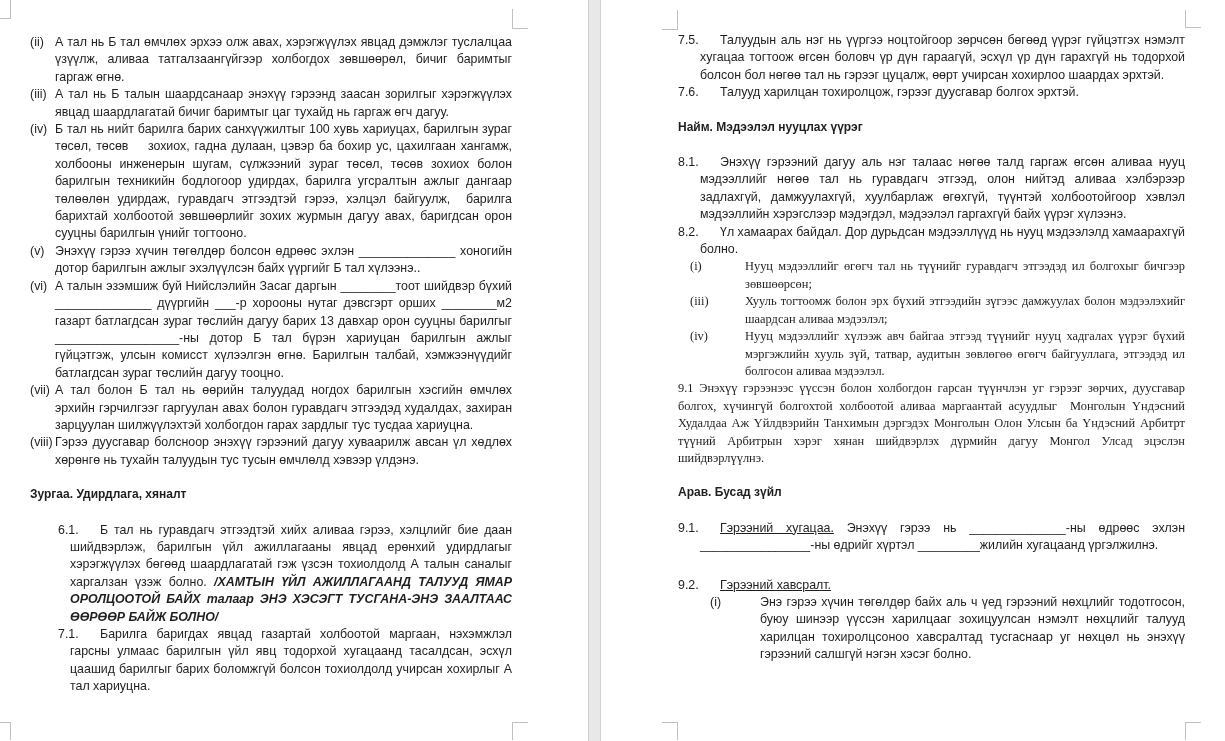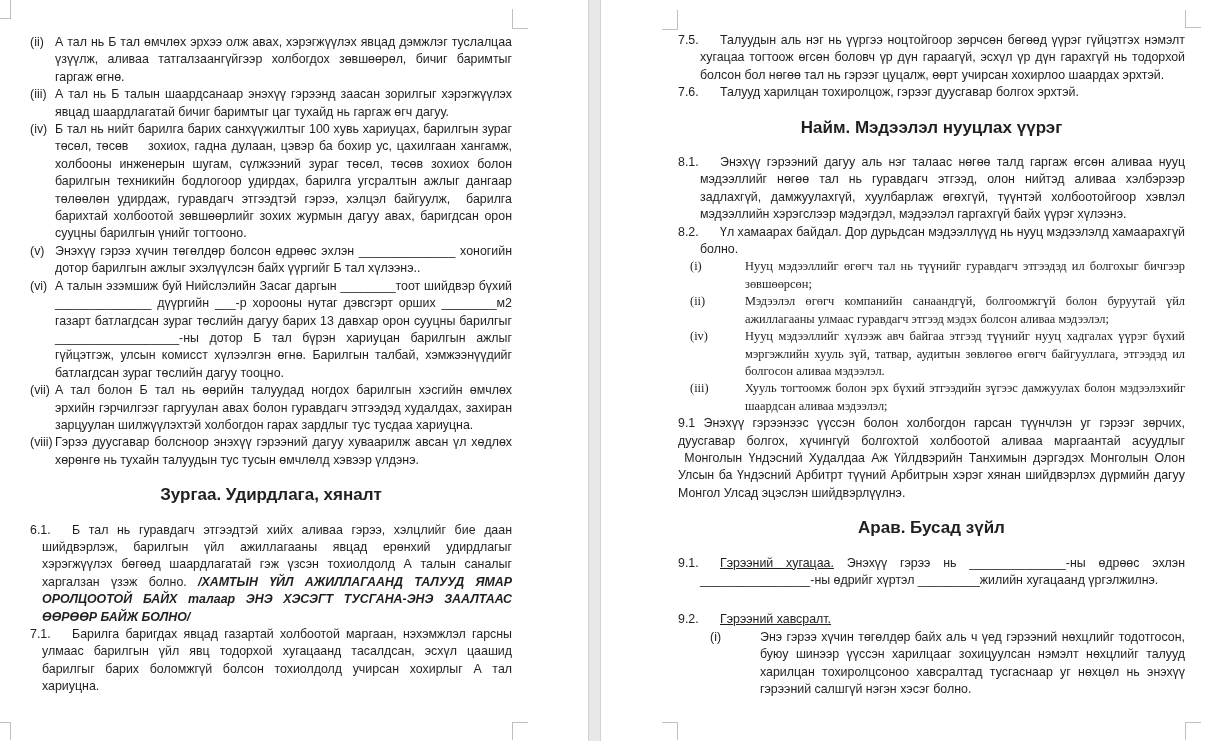--- a/index.html
+++ b/index.html
@@ -20,27 +20,27 @@
   #page-right{left:601px;width:624px;padding:28px 0 0 77px;}
   #page-left .content{width:482px;}
   #page-right .content{width:507px;}
   .seam{
     position:absolute;top:0;left:588px;width:13px;height:741px;
     background:var(--seam);
     border-left:1px solid #d2d2d2;border-right:1px solid #d2d2d2;box-sizing:border-box;
   }
   .content{font-size:12.4px;line-height:17.4px;}
   p{margin:0;}
-  .para{text-align:justify;}
+  .para{text-align:justify;font-family:Liberation Serif, serif;}
   .li{text-align:justify;}
-  .hd{font-size:17px;line-height:17.4px;font-weight:bold;text-align:center;margin:17px 0 18px 0;}
+  .hd{font-size:12px;line-height:17.4px;font-weight:bold;margin:17px 0 18px 0;}
   .mk{display:inline-block;text-indent:0;}
   .rom-l{padding-left:25px;text-indent:-25px;}
   .rom-l .mk{min-width:25px;}
-  .num-l{padding-left:12px;text-indent:-12px;}
+  .num-l{padding-left:12px;text-indent:-12px;margin-left:28px;}
   .num-l .mk{min-width:42px;}
   .num-r{padding-left:22px;text-indent:-22px;}
   .num-r .mk{min-width:42px;}
   .sub-r{margin-left:12px;padding-left:55px;text-indent:-55px;font-family:Liberation Serif, serif;}
   .sub-r .mk{min-width:55px;}
   .sub2-r{margin-left:32px;padding-left:50px;text-indent:-50px;}
   .sub2-r .mk{min-width:50px;}
   .lead{text-decoration:underline;}
   .bi{font-weight:bold;font-style:italic;}
   .gap{margin-top:22px;}
@@ -79,23 +79,22 @@
 <div class="seam"></div>
 
 <div class="page" id="page-right">
   <div class="content">
       <p class="li num-r"><span class="mk">7.5.</span><span>Талуудын аль нэг нь үүргээ ноцтойгоор зөрчсөн бөгөөд үүрэг гүйцэтгэх нэмэлт хугацаа тогтоож өгсөн боловч үр дүн гараагүй, эсхүл үр дүн гарахгүй нь тодорхой болсон бол нөгөө тал нь гэрээг цуцалж, өөрт учирсан хохирлоо шаардах эрхтэй.</span></p>
       <p class="li num-r"><span class="mk">7.6.</span><span>Талууд харилцан тохиролцож, гэрээг дуусгавар болгох эрхтэй.</span></p>
       <h3 class="hd">Найм. Мэдээлэл нууцлах үүрэг</h3>
       <p class="li num-r"><span class="mk">8.1.</span><span>Энэхүү гэрээний дагуу аль нэг талаас нөгөө талд гаргаж өгсөн аливаа нууц мэдээллийг нөгөө тал нь гуравдагч этгээд, олон нийтэд аливаа хэлбэрээр задлахгүй, дамжуулахгүй, хуулбарлаж өгөхгүй, түүнтэй холбоотойгоор хэвлэл мэдээллийн хэрэгслээр мэдэгдэл, мэдээлэл гаргахгүй байх үүрэг хүлээнэ.</span></p>
       <p class="li num-r"><span class="mk">8.2.</span><span>Үл хамаарах байдал. Дор дурьдсан мэдээллүүд нь нууц мэдээлэлд хамаарахгүй болно.</span></p>
       <p class="li sub-r"><span class="mk">(i)</span><span>Нууц мэдээллийг өгөгч тал нь түүнийг гуравдагч этгээдэд ил болгохыг бичгээр зөвшөөрсөн;</span></p>
-      <p class="li sub-r"><span class="mk">(ii)</span><span>Мэдээлэл өгөгч компанийн санаандгүй, болгоомжгүй болон буруутай үйл ажиллагааны улмаас гуравдагч этгээд мэдэх болсон аливаа мэдээлэл;</span></p>
+      <p class="li sub-r"><span class="mk">(iii)</span><span>Хууль тогтоомж болон эрх бүхий этгээдийн зүгээс дамжуулах болон мэдээлэхийг шаардсан аливаа мэдээлэл;</span></p>
       <p class="li sub-r"><span class="mk">(iv)</span><span>Нууц мэдээллийг хүлээж авч байгаа этгээд түүнийг нууц хадгалах үүрэг бүхий мэргэжлийн хууль зүй, татвар, аудитын зөвлөгөө өгөгч байгууллага, этгээдэд ил болгосон аливаа мэдээлэл.</span></p>
-      <p class="li sub-r"><span class="mk">(iii)</span><span>Хууль тогтоомж болон эрх бүхий этгээдийн зүгээс дамжуулах болон мэдээлэхийг шаардсан аливаа мэдээлэл;</span></p>
       <p class="para"><span>9.1 Энэхүү гэрээнээс үүссэн болон холбогдон гарсан түүнчлэн уг гэрээг зөрчих, дуусгавар болгох, хүчингүй болгохтой холбоотой аливаа маргаантай асуудлыг &nbsp;Монголын Үндэсний Худалдаа Аж Үйлдвэрийн Танхимын дэргэдэх Монголын Олон Улсын ба Үндэсний Арбитрт түүний Арбитрын хэрэг хянан шийдвэрлэх дүрмийн дагуу Монгол Улсад эцэслэн шийдвэрлүүлнэ.</span></p>
       <h3 class="hd">Арав. Бусад зүйл</h3>
       <p class="li num-r"><span class="mk">9.1.</span><span class="lead">Гэрээний хугацаа.</span> <span>Энэхүү гэрээ нь ______________-ны өдрөөс эхлэн ________________-ны өдрийг хүртэл _________жилийн хугацаанд үргэлжилнэ.</span></p>
       <p class="li num-r gap"><span class="mk">9.2.</span><span class="lead">Гэрээний хавсралт.</span> </p>
       <p class="li sub2-r"><span class="mk">(i)</span><span>Энэ гэрээ хүчин төгөлдөр байх аль ч үед гэрээний нөхцлийг тодотгосон, буюу шинээр үүссэн харилцааг зохицуулсан нэмэлт нөхцлийг талууд харилцан тохиролцсоноо хавсралтад тусгаснаар уг нөхцөл нь энэхүү гэрээний салшгүй нэгэн хэсэг болно.</span></p>
     </div>
 </div>
 
 <div class="cmark tl" id="m-lp-tl"></div>
 <div class="cmark tr" id="m-lp-tr"></div>

